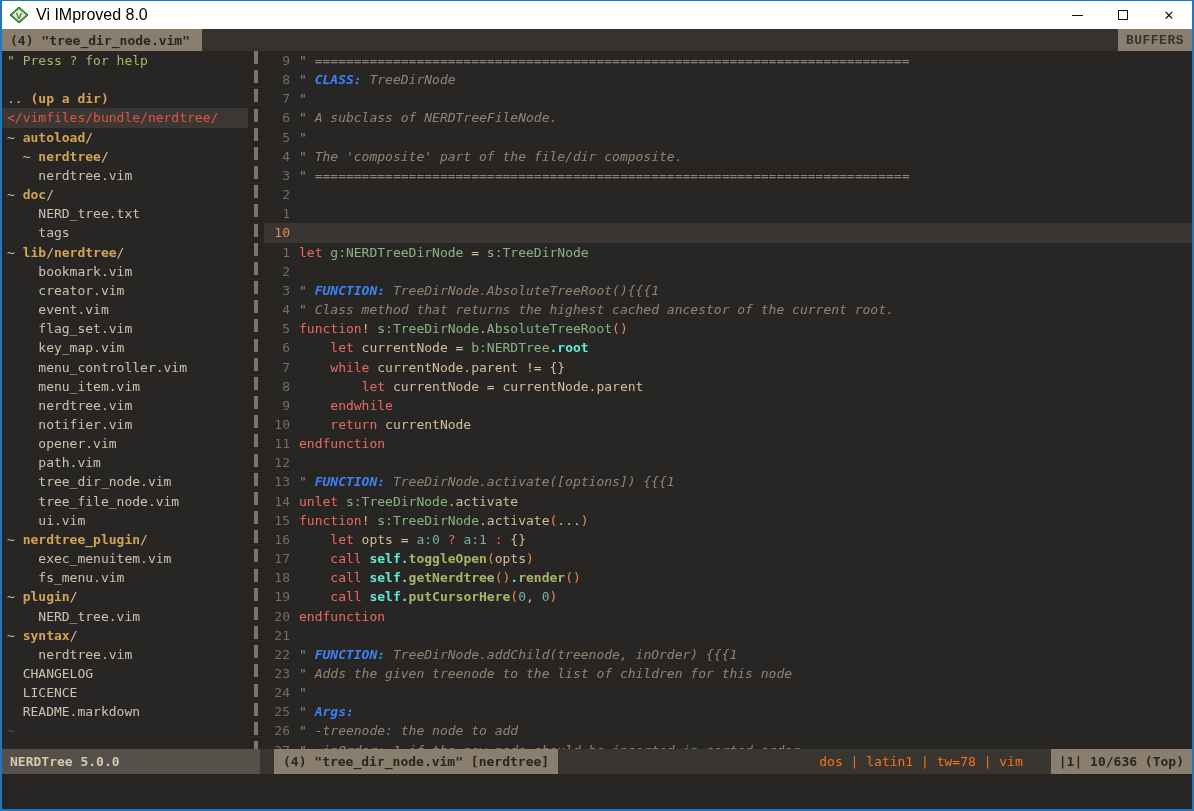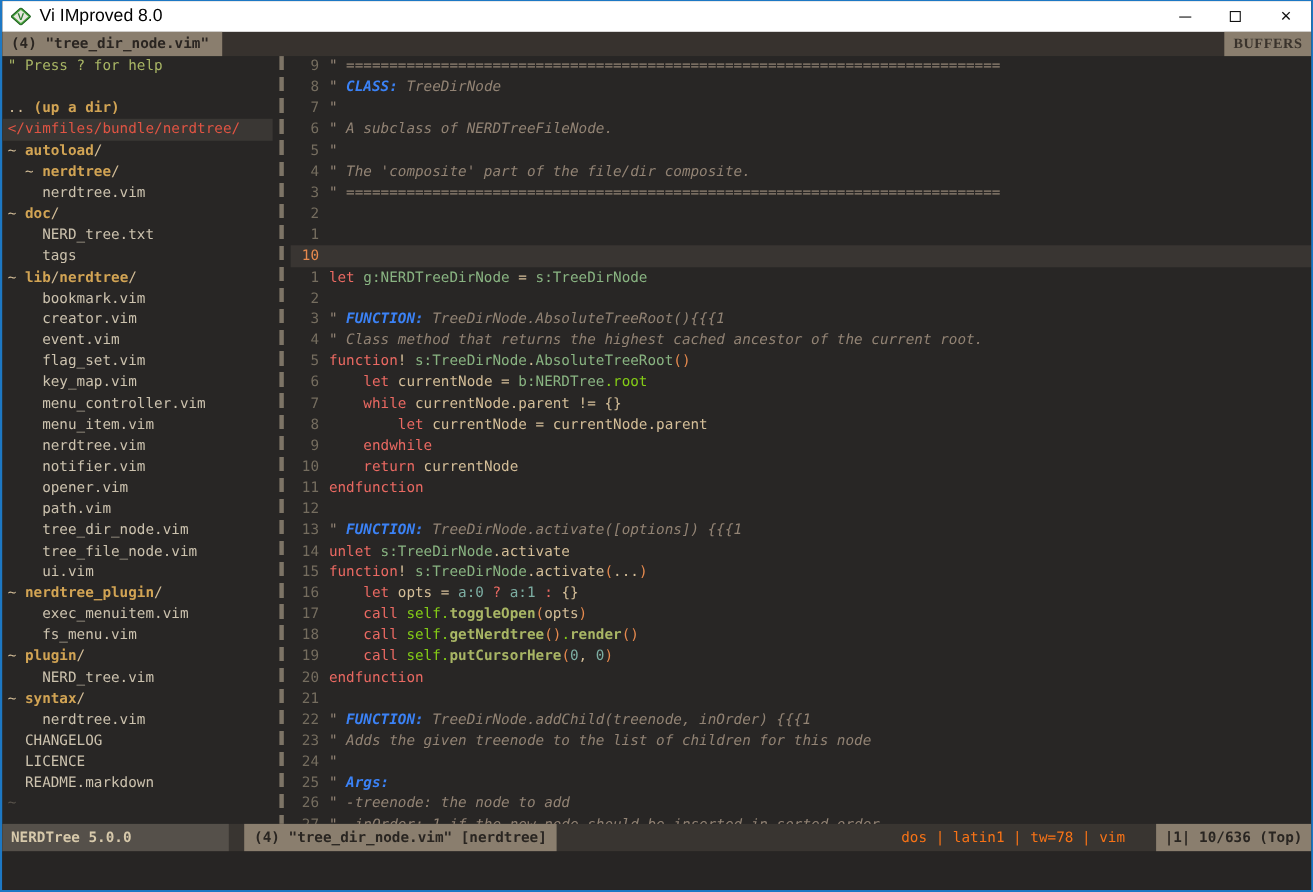--- a/index.html
+++ b/index.html
@@ -20,21 +20,21 @@
   .win-btn { width:46px; height:100%; display:flex; align-items:center; justify-content:center; cursor:default; }
   .glyph-min { width:11px; height:1px; background:#111; display:block; }
   .glyph-max { width:10px; height:10px; border:1px solid #111; display:block; }
   .glyph-close { font-size:13px; color:#111; font-family:"DejaVu Sans", sans-serif; line-height:1; }
   
   .tabline { height:22px; background:#37322e; display:flex; align-items:stretch; flex:0 0 auto; }
   .tab-chip { background:#8a7e6e; color:#2a2521; font-weight:bold; font-size:13px;
               display:flex; align-items:center; padding:0 12px 0 8px; white-space:pre; }
   .tab-fill { flex:1; }
   .buffers-chip { background:#8a7e6e; color:#3a332c; font-weight:bold; font-size:13px;
-                  display:flex; align-items:center; padding:0 8px; font-family:Liberation Serif, serif; letter-spacing:0.5px; }
+                  display:flex; align-items:center; padding:0 8px; font-family:Liberation Mono, monospace; letter-spacing:0.5px; }
   
   .main { flex:0 0 auto; height:698px; display:flex; overflow:hidden; }
   .sidebar { width:246px; overflow:hidden; padding-left:5px; flex:0 0 auto; }
   .row { height:19.17px; line-height:19.17px; font-size:13px; white-space:pre; overflow:hidden; }
   .row.hl-root { background:#3a3734; margin-left:-5px; padding-left:5px; }
   .divider { width:16px; flex:0 0 auto; display:flex; justify-content:center; }
   .divider-line { width:4px; height:100%;
     background:repeating-linear-gradient(180deg,#7d7466 0 13px,#282625 13px 19.17px); }
   .editor { flex:1; overflow:hidden; }
   .eline { height:19.17px; line-height:19.17px; font-size:13px; display:flex; white-space:pre; overflow:hidden; }
@@ -43,32 +43,32 @@
   .eline.cur .lnum { color:#e78a4e; }
   .ltext { margin-left:9px; }
   
   .c-fg   { color:#d4be98; }
   .c-com  { color:#928374; font-style:italic; }
   .c-comb { color:#3b82f6; font-style:italic; font-weight:bold; }
   .c-kw   { color:#ea6962; }
   .c-var  { color:#89b482; }
   .c-avar { color:#7daea3; }
   .c-fn   { color:#a9b665; font-weight:bold; }
-  .c-self { color:#84cc16; font-weight:normal; }
+  .c-self { color:#5eead4; font-weight:bold; }
   .c-par  { color:#e78a4e; }
   .c-cursor { background:#e2564a; color:#33120d; }
   .c-help { color:#a9b665; }
   .c-dir  { color:#d2a454; font-weight:bold; }
   .c-dirb { color:#d2a454; font-weight:bold; }
   .c-file { color:#ccc2ae; }
   .c-root { color:#e05443; }
   .c-tilde{ color:#5a544c; }
   
   .statusline { height:25px; flex:0 0 auto; background:#393531; display:flex; align-items:stretch; font-size:13px; }
-  .st-nerdtree { width:206px; flex:0 0 auto; background:#55504a; color:#d7c9ab; font-weight:bold;
+  .st-nerdtree { width:258px; flex:0 0 auto; background:#55504a; color:#d7c9ab; font-weight:bold;
                  display:flex; align-items:center; padding-left:8px; white-space:pre; }
   .st-gap { width:14px; flex:0 0 auto; }
   .st-file { background:#8a7e6e; color:#292521; font-weight:bold; display:flex; align-items:center;
              padding:0 9px; white-space:pre; }
   .st-mid { flex:1; }
   .st-opts { color:#f97316; display:flex; align-items:center; padding-right:28px; white-space:pre; }
   .st-pos { background:#8a7e6e; color:#292521; font-weight:bold; display:flex; align-items:center;
             padding:12px 8px; white-space:pre; }
   
   .cmdline { flex:1; background:#272524; }

